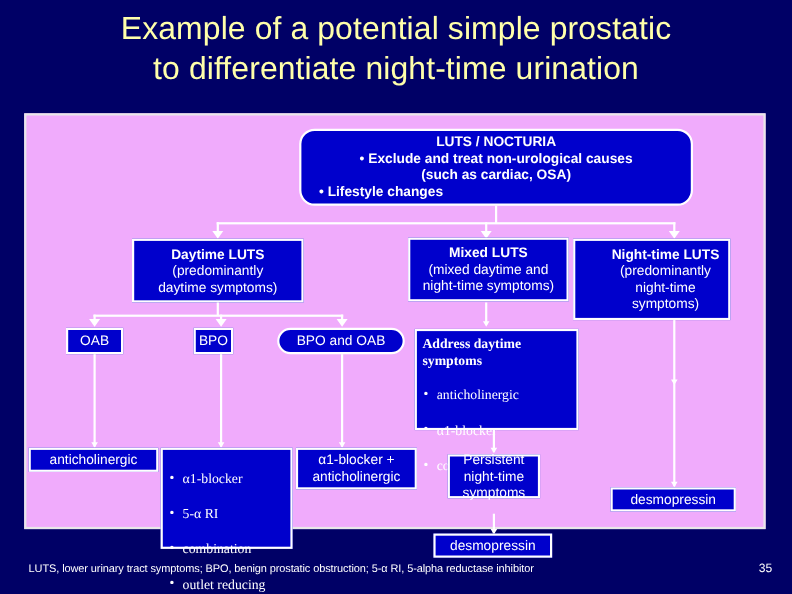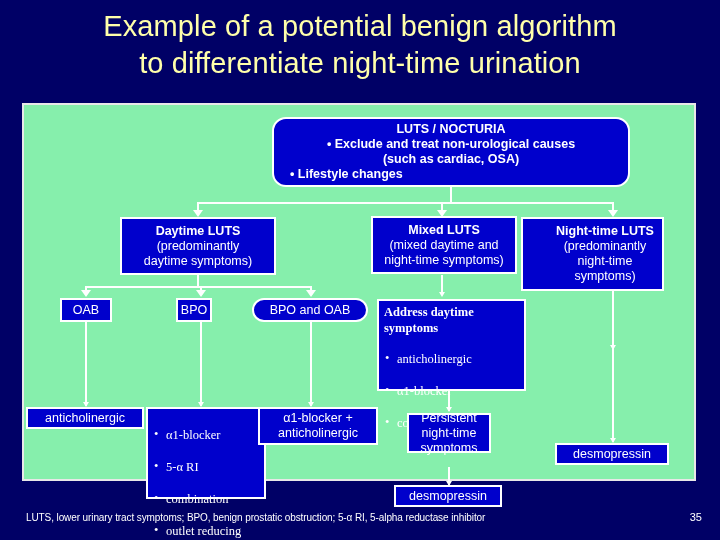--- a/index.html
+++ b/index.html
@@ -19,21 +19,21 @@
     font-size:29px;
     line-height:37px;
     letter-spacing:0.1px;
     white-space:pre-line;
   }
 
   
   #diagram{
     position:absolute;left:22px;top:103px;
     width:674px;height:378px;
-    background:#86efac;
+    background:#f0abfc;
     border:2px solid #e8e8e8;
     box-sizing:border-box;
   }
 
   
   .node{
     position:absolute;
     box-sizing:border-box;
     border:2px solid #ffffff;
     background:#0000cc;
@@ -92,21 +92,21 @@
     font-size:10px;color:#ffffff;letter-spacing:-0.1px;
   }
   #page-number{
     position:absolute;right:18px;top:511px;
     font-size:11px;color:#ffffff;
   }
 </style>
 </head>
 <body>
 
-<div id="slide-title">Example of a potential benign algorithm
+<div id="slide-title">Example of a potential simple prostatic
 to differentiate night-time urination</div>
 
 <div id="diagram">
 
   <div class="node" id="node-luts" style="left:248px;top:12px;width:358px;height:70px;">
     <div class="hd">LUTS / NOCTURIA</div>
     <div class="sub">• Exclude and treat non-urological causes</div>
     <div class="sub">(such as cardiac, OSA)</div>
     <div class="sub" style="align-self:flex-start;margin-left:16px;">• Lifestyle changes</div>
   </div>
@@ -202,21 +202,21 @@
   <div class="node left" style="left:122px;top:302px;width:120px;height:92px;padding:3px 5px;justify-content:flex-start;">
     <ul class="bul">
       <li>α1-blocker</li>
       <li>5-α RI</li>
       <li>combination</li>
       <li>outlet reducing
 surgery</li>
     </ul>
   </div>
 
-  <div class="node" style="left:234px;top:302px;width:120px;height:38px;">
+  <div class="node" style="left:245px;top:302px;width:110px;height:38px;">
     <div>α1-blocker +
 anticholinergic</div>
   </div>
 
   <div class="node" style="left:383px;top:308px;width:84px;height:40px;">
     <div>Persistent
 night-time
 symptoms</div>
   </div>
 

